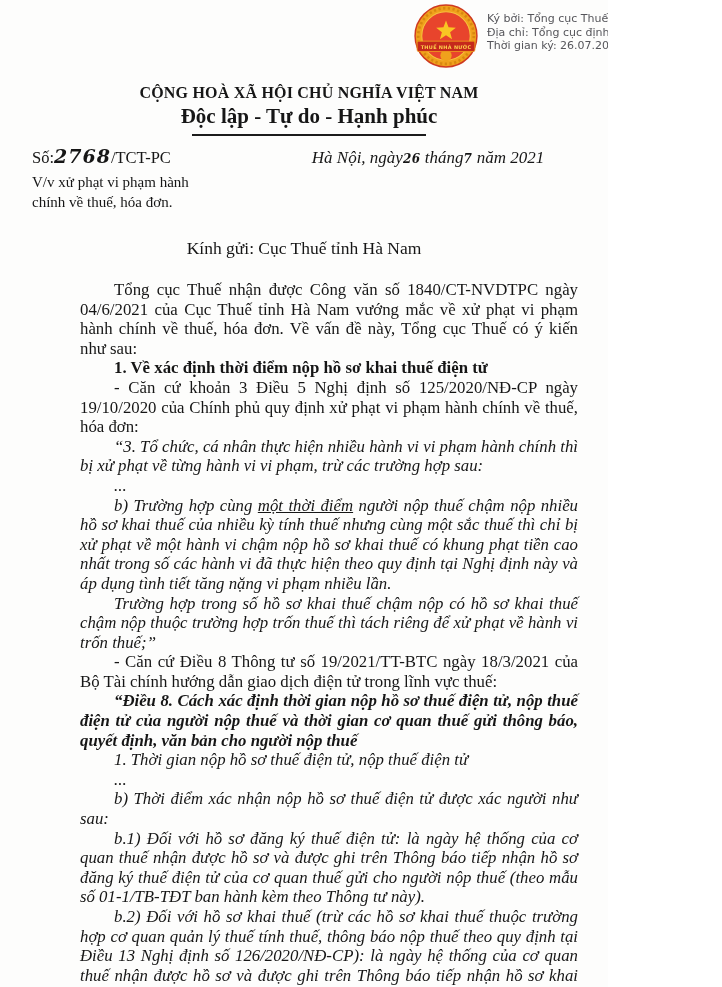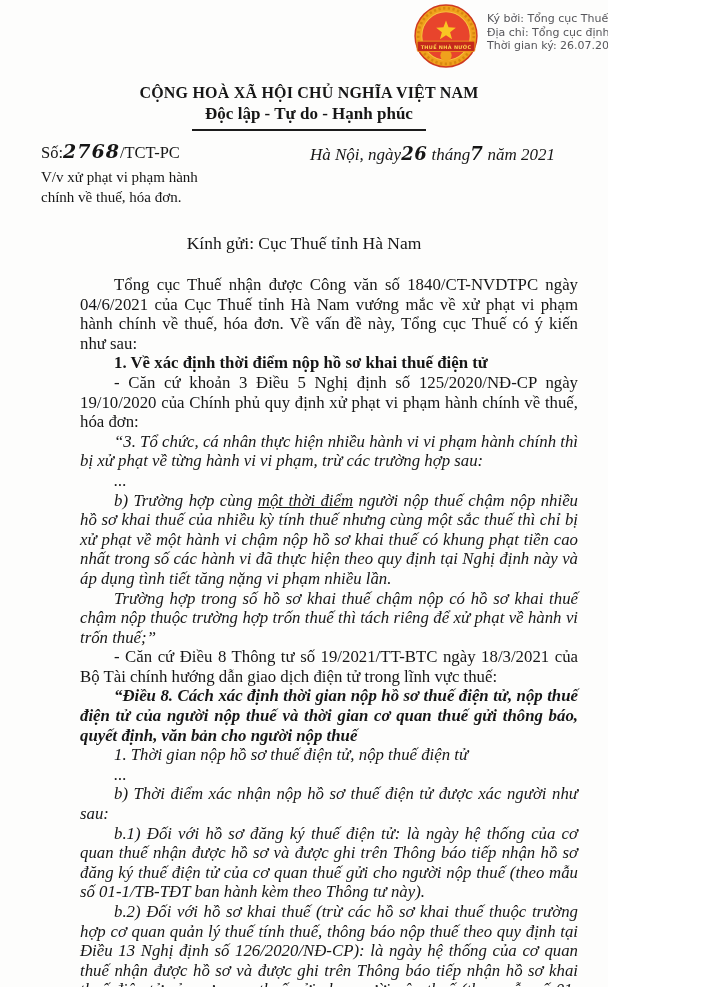--- a/index.html
+++ b/index.html
@@ -16,33 +16,33 @@
     white-space:nowrap;
   }
   
   .header{display:flex;margin-top:84px;padding:0 26px 0 36px;}
   .header-left{width:242px;text-align:center;}
   .org-parent{font-size:16px;letter-spacing:.4px;}
   .org-name{font-size:16.5px;font-weight:bold;letter-spacing:.3px;margin-top:2px;}
   .rule-left{width:74px;border:0;border-top:2px solid #1c1c1c;margin:6px auto 0;}
   .header-right{flex:1;text-align:center;}
   .nat-title{font-size:16px;font-weight:bold;letter-spacing:.2px;}
-  .nat-motto{font-size:17px;font-weight:bold;margin-top:2px;}
+  .nat-motto{font-size:21px;font-weight:bold;margin-top:2px;}
   .rule-right{width:234px;border:0;border-top:2px solid #1c1c1c;margin:5px auto 0;}
   
-  .meta-row{display:flex;padding:0 26px 0 41px;margin-top:9px;}
+  .meta-row{display:flex;padding:0 26px 0 32px;margin-top:9px;}
   .meta-left{width:242px;text-align:left;}
   .doc-number{font-size:16.5px;}
   .handwritten{
     font-family:"DejaVu Serif",serif;font-style:italic;font-weight:bold;
     font-size:19px;letter-spacing:1px;
   }
   .doc-subject{font-size:15px;line-height:19.5px;margin-top:5px;}
   .meta-right{flex:1;text-align:center;font-style:italic;font-size:17px;padding-top:3px;}
-  .hand-date{font-size:18px;letter-spacing:.5px;}
+  .hand-date{font-size:12px;letter-spacing:.5px;}
   
   .recipient{text-align:center;font-size:17.5px;margin-top:26px;}
   
   .doc-body{padding:0 30px 0 40px;margin-top:21px;font-size:16.8px;line-height:19.6px;text-align:justify;margin-left:40px;}
   .doc-body p{margin:0;text-indent:34px;}
   .bold{font-weight:bold;}
   .italic{font-style:italic;}
   .bold-italic{font-weight:bold;font-style:italic;}
   .underline{text-decoration:underline;}
 </style>

